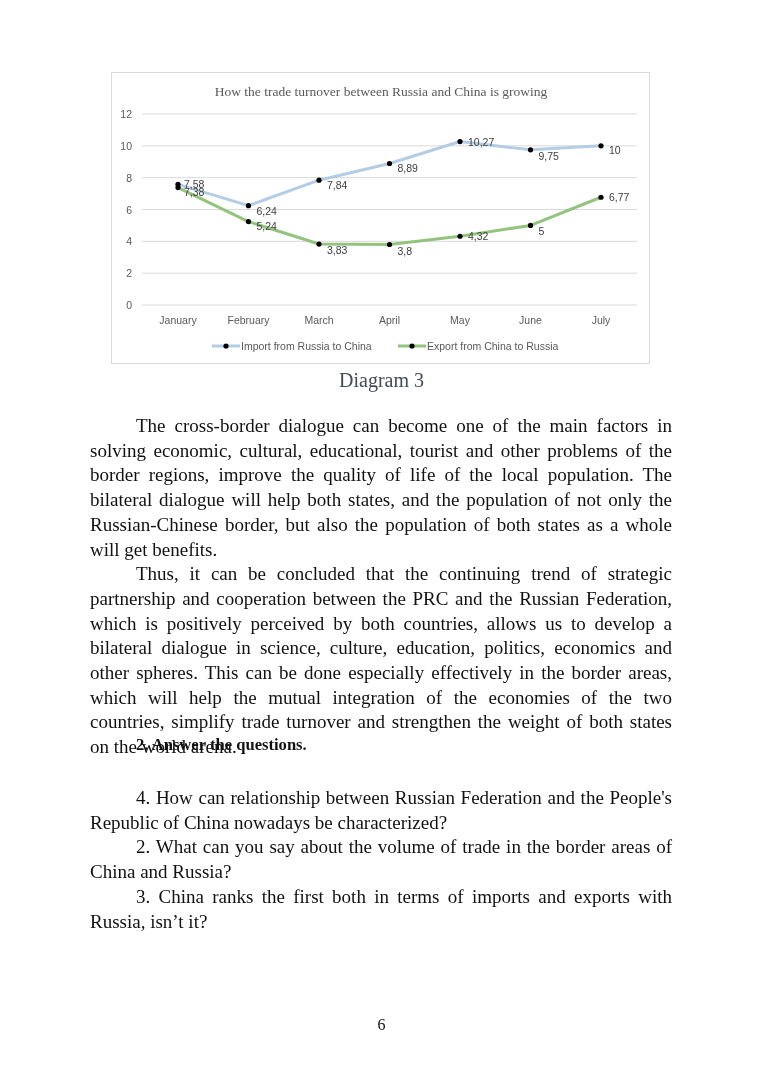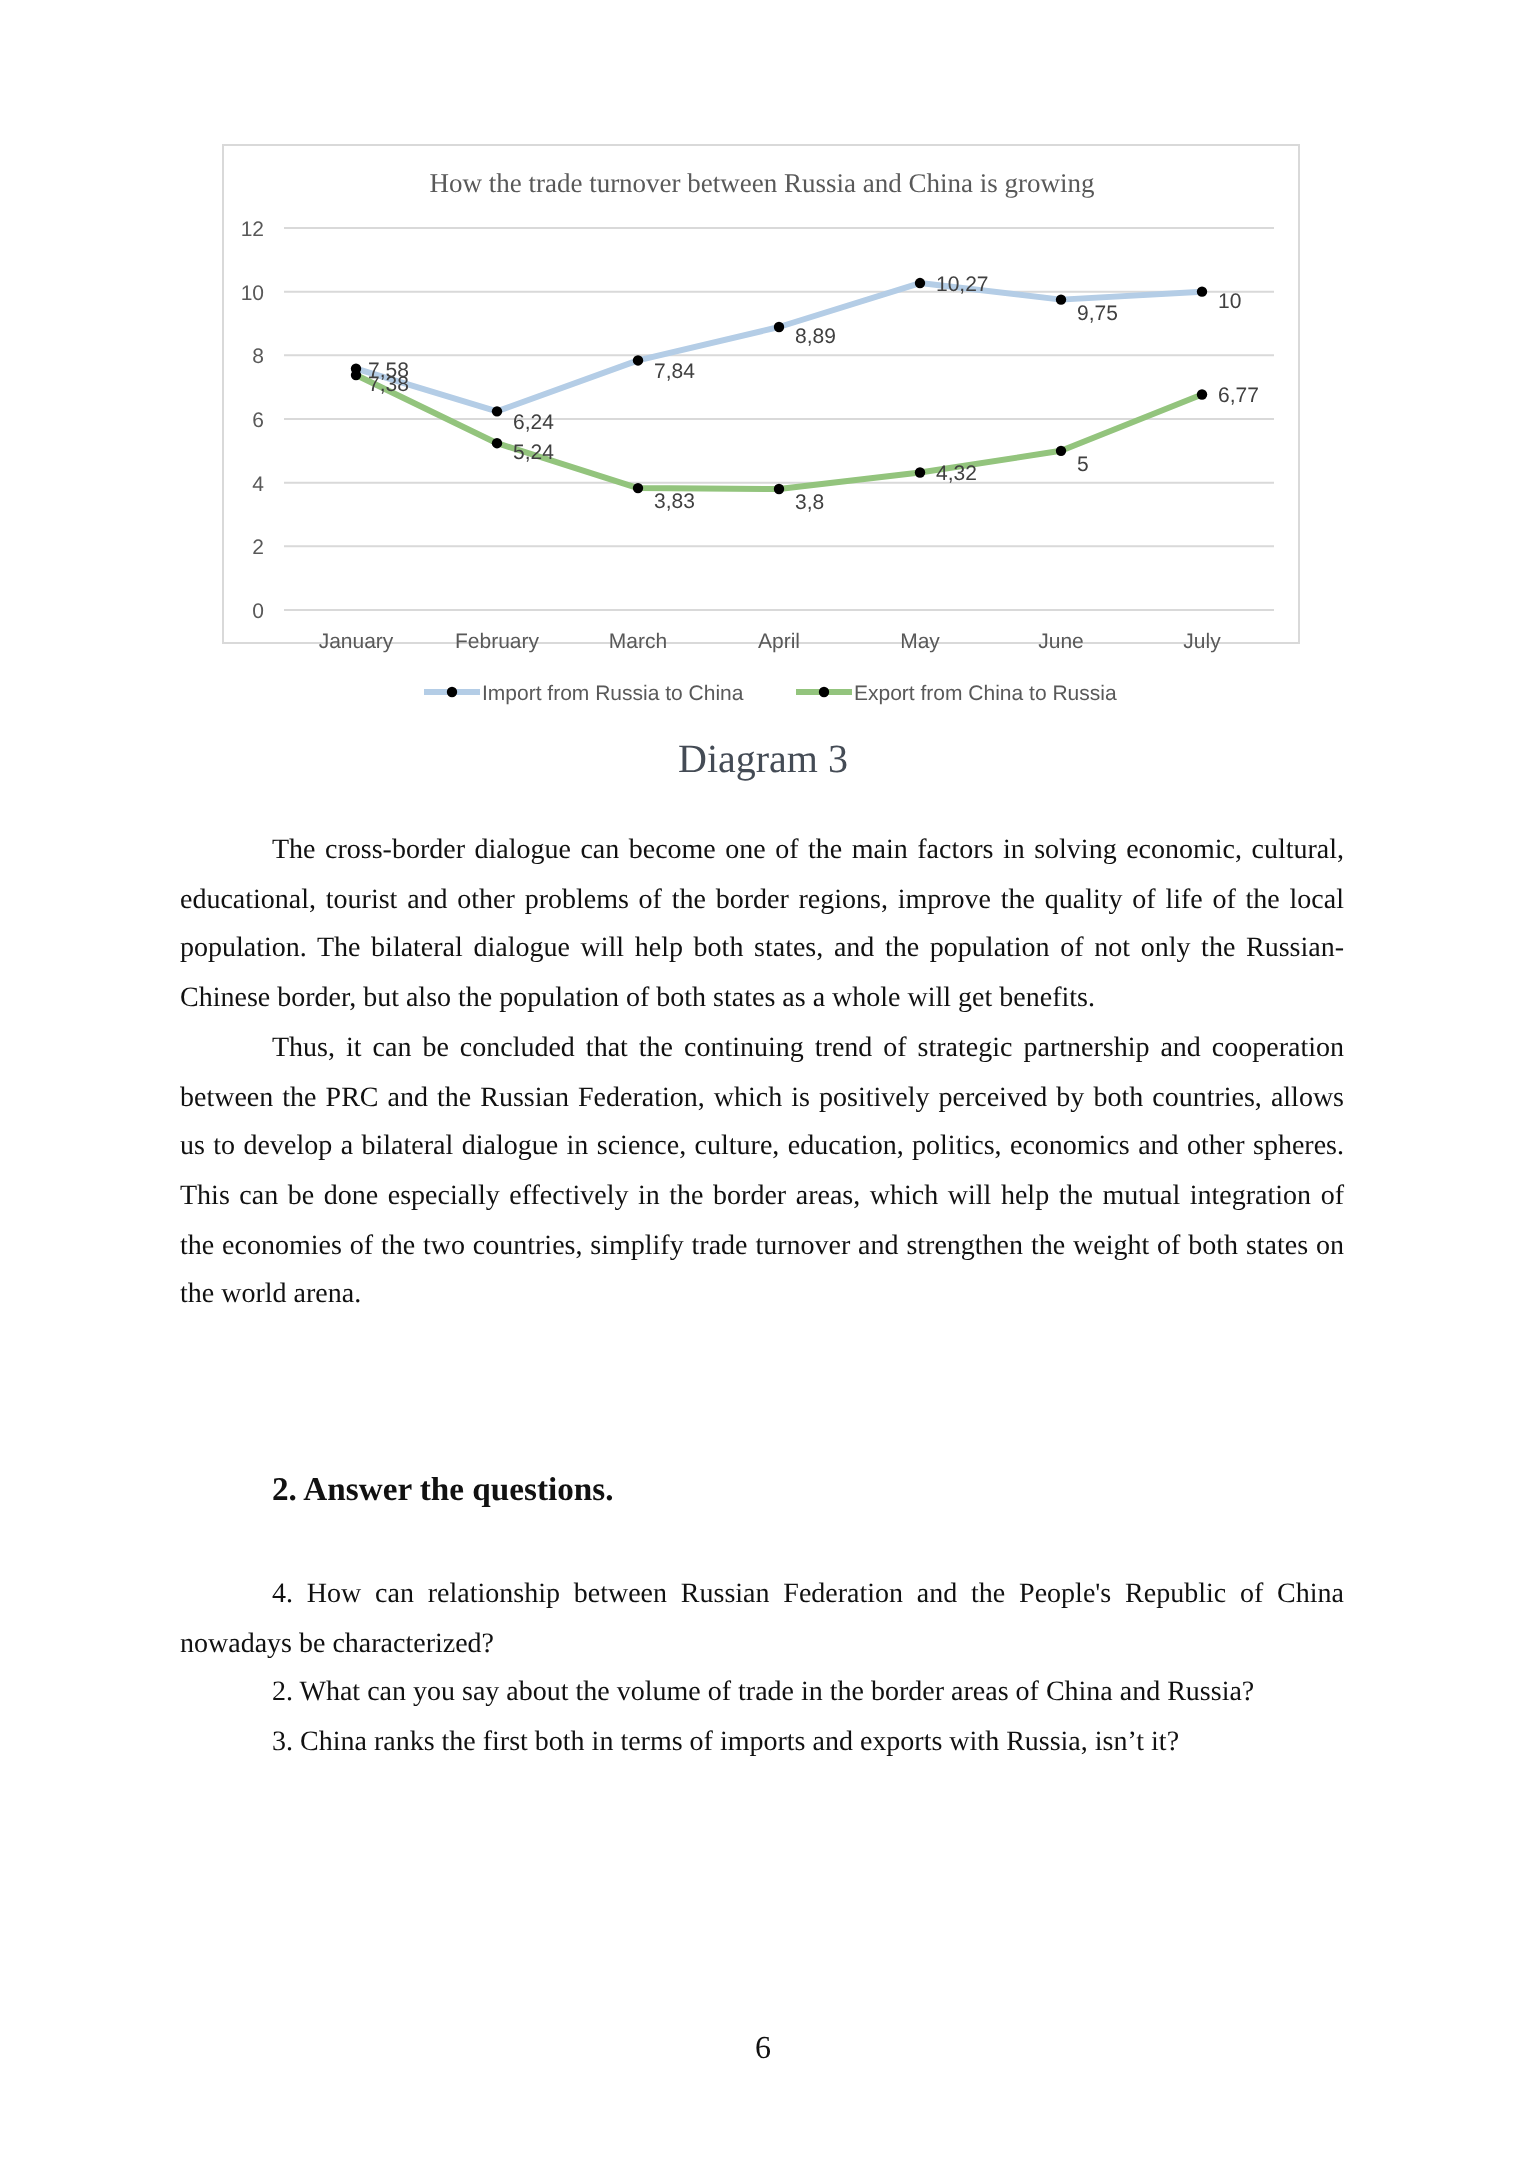--- a/index.html
+++ b/index.html
@@ -1,20 +1,20 @@
 <!DOCTYPE html>
 <html><head>
 <meta charset="utf-8">
 <style>
   html, body { margin: 0; padding: 0; background: #ffffff; }
   body { width: 763px; height: 1080px; position: relative; overflow: hidden; font-family: "Liberation Serif", serif; color: #111; }
-  .chart-frame { position: absolute; left: 111px; top: 72px; width: 539px; height: 250px; border: 1px solid #d9d9d9; box-sizing: border-box; background: #fff; }
+  .chart-frame { position: absolute; left: 111px; top: 72px; width: 539px; height: 292px; border: 1px solid #d9d9d9; box-sizing: border-box; background: #fff; }
   .chart-frame svg { position: absolute; left: 0; top: 0; }
   .caption { position: absolute; top: 369px; left: 0; width: 763px; text-align: center; font-size: 20px; color: #444b55; }
-  .body-text { position: absolute; left: 90px; width: 582px; font-size: 14px; line-height: 24.7px; text-align: justify; }
+  .body-text { position: absolute; left: 90px; width: 582px; font-size: 19px; line-height: 24.7px; text-align: justify; }
   .para { margin: 0; text-indent: 46px; }
   .heading { position: absolute; left: 136px; top: 735px; font-size: 16.6px; font-weight: bold; }
   .page-num { position: absolute; top: 1016px; left: 0; width: 763px; text-align: center; font-size: 16px; }
   .q { margin: 0; text-indent: 46px; }
 </style>
 </head>
 <body>
 
 <div class="chart-frame">
   <svg id="chart-svg" width="539" height="292">

